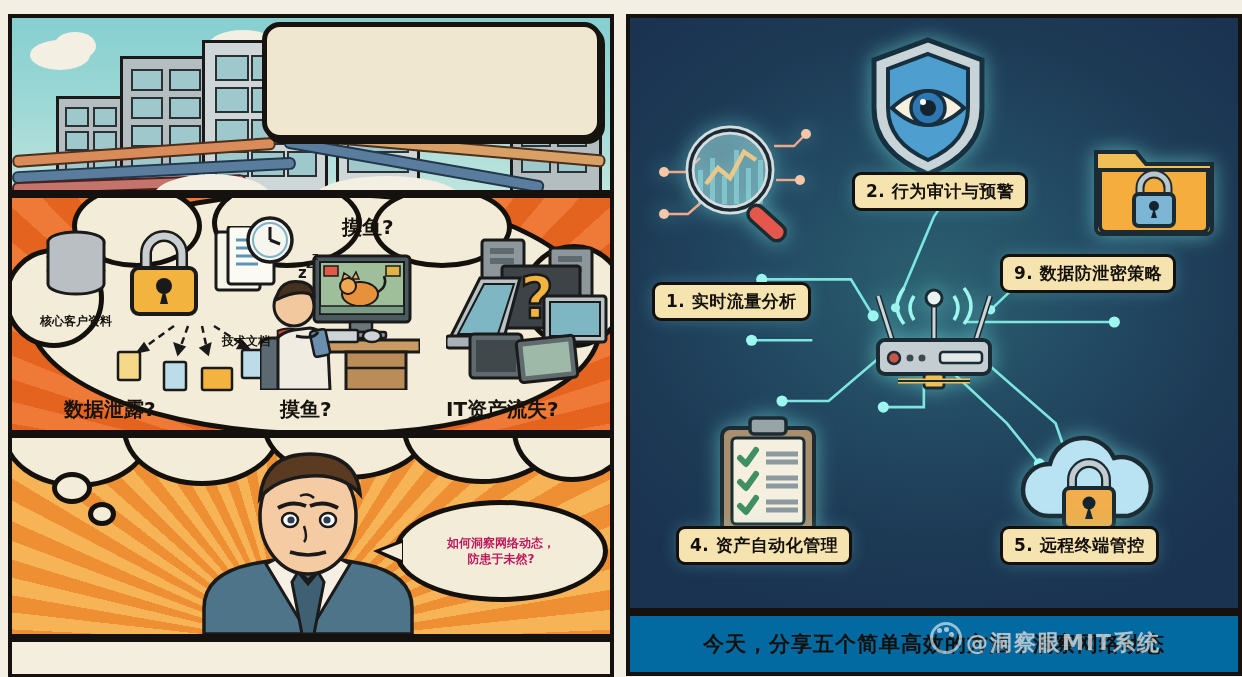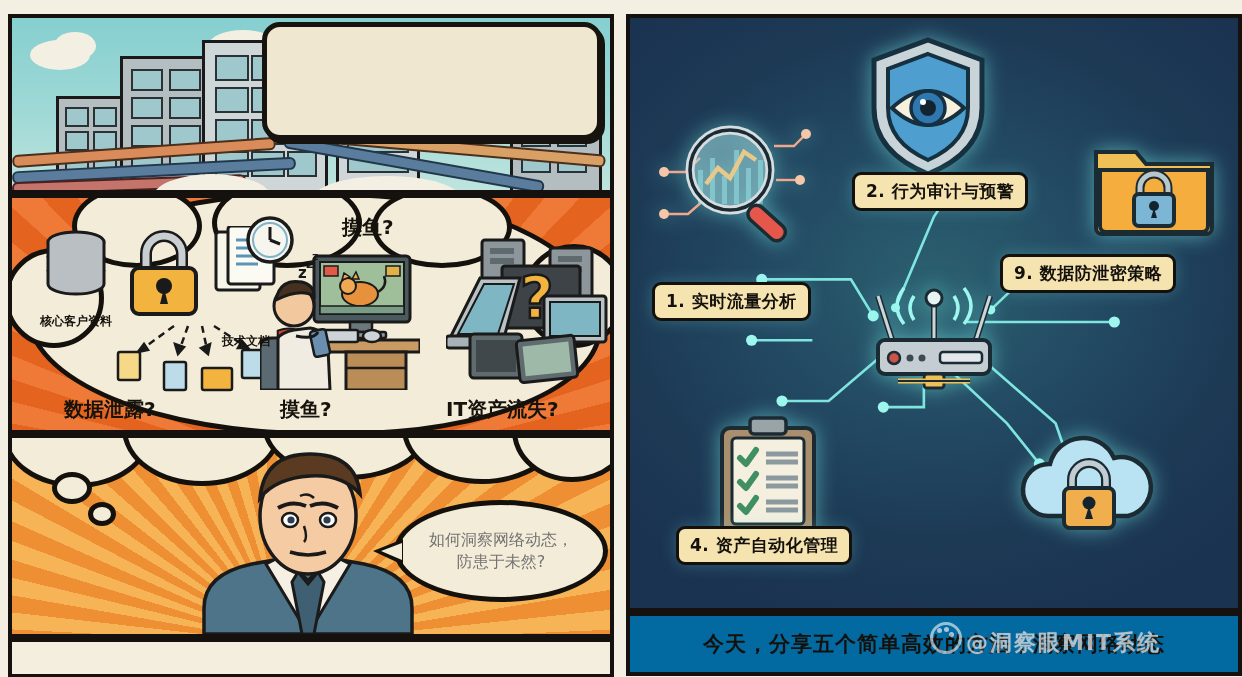--- a/index.html
+++ b/index.html
@@ -96,21 +96,21 @@
     font-family:"DejaVu Sans","Liberation Sans",sans-serif;text-align:center;}
   .cap-lg{font-size:20px;}
   .cap-sm{font-size:12px;line-height:1.25;white-space:normal;text-align:center;}
 
   
   #speech{
     position:absolute;left:394px;top:500px;width:204px;height:92px;
     background:#f3ecd8;border:5px solid #14110c;border-radius:50%;
     display:flex;flex-direction:column;align-items:center;justify-content:center;z-index:45;
   }
-  #speech div{font-size:16px;font-weight:normal;color:#737373;line-height:1.35;text-align:center;
+  #speech div{font-size:12px;font-weight:bold;color:#be185d;line-height:1.35;text-align:center;
     font-family:"DejaVu Sans","Liberation Sans",sans-serif;}
   #speech .tail{position:absolute;left:-26px;top:34px;width:0;height:0;
     border-top:12px solid transparent;border-bottom:14px solid transparent;border-right:30px solid #14110c;}
   #speech .tail::after{content:"";position:absolute;left:8px;top:-8px;width:0;height:0;
     border-top:8px solid transparent;border-bottom:9px solid transparent;border-right:21px solid #f3ecd8;}
 </style>
 </head>
 <body>
 
 <div class="page">
@@ -480,20 +480,21 @@
       <path d="M56 60 v-10 a17 17 0 0 1 34 0 v10" fill="none" stroke="#c3cdd1" stroke-width="5.5"></path>
       <rect x="48" y="58" width="50" height="40" rx="6" fill="#f0ae4c" stroke="#1b2b33" stroke-width="4"></rect>
       <circle cx="73" cy="73" r="6.5" fill="#14242e"></circle>
       <path d="M73 76 l-4 13 h8 z" fill="#14242e"></path>
     </svg>
 
     <div class="pill" style="left:22px;top:240px;margin-top:24px;">1. 实时流量分析</div>
     <div class="pill" style="left:222px;top:154px;">2. 行为审计与预警</div>
     <div class="pill" style="left:370px;top:236px;">9. 数据防泄密策略</div>
     <div class="pill" style="left:46px;top:508px;">4. 资产自动化管理</div>
+    <div class="pill" style="left:370px;top:508px;">5. 远程终端管控</div>
   </div>
 
   <div class="panel" id="right-caption">
     <div class="cap-text">今天，分享五个简单高效的方法，洞察网络动态</div>
     <div class="watermark">
       <span class="wm-logo"></span><span>@洞察眼MIT系统</span>
     </div>
   </div>
 
 </div>

